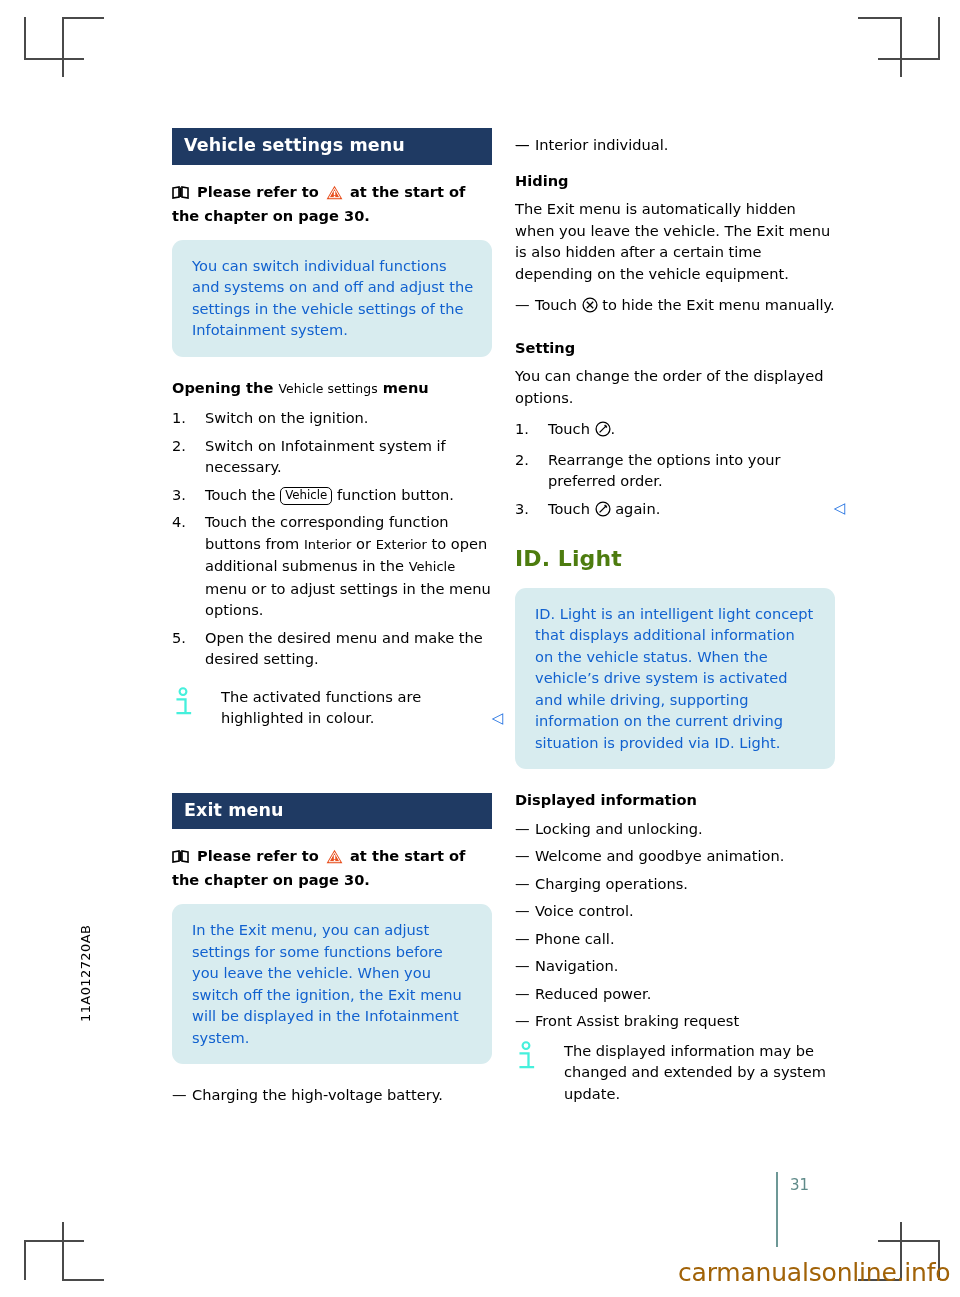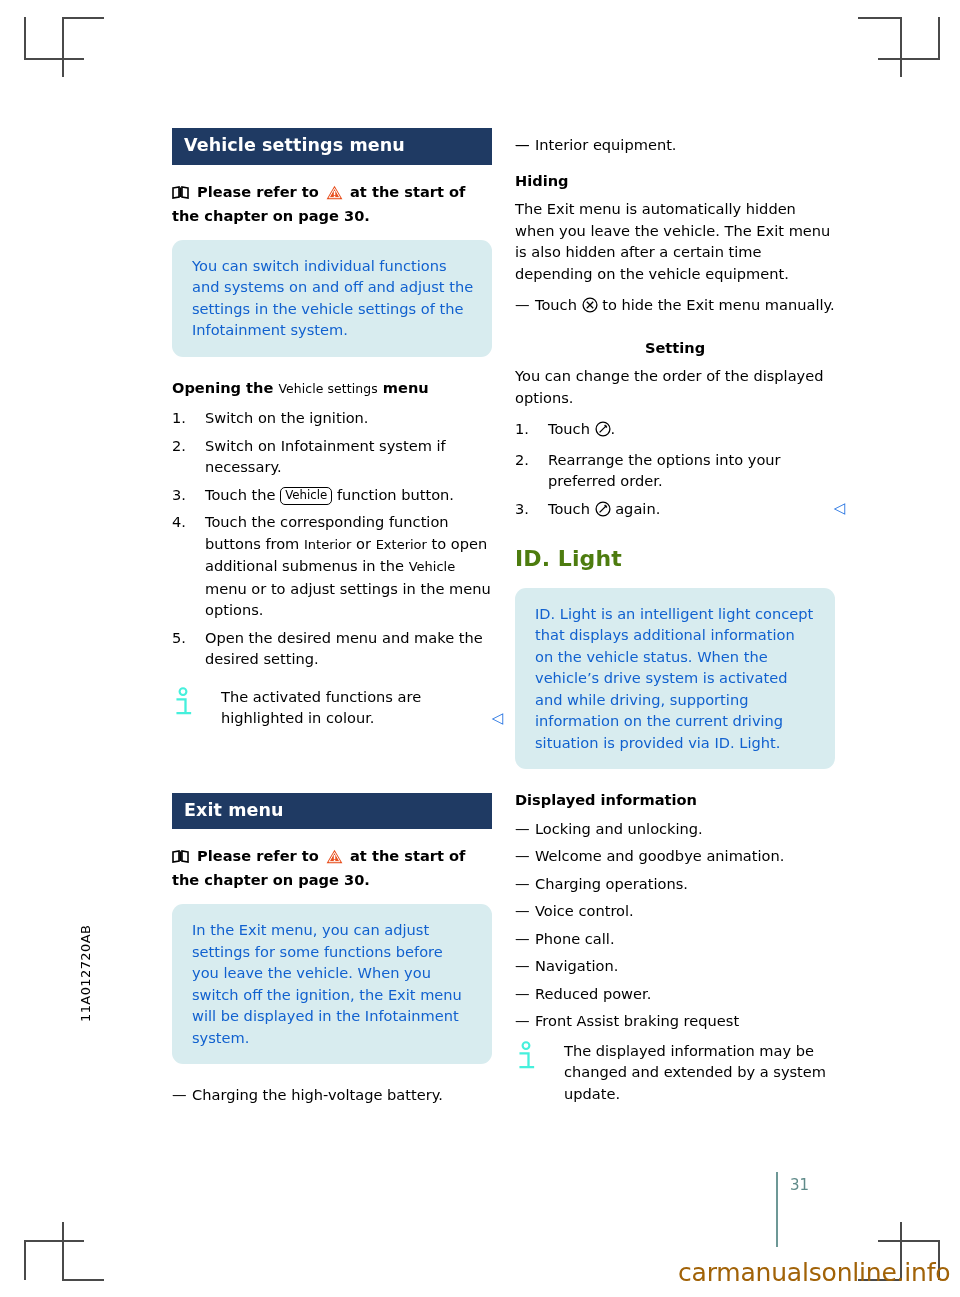--- a/index.html
+++ b/index.html
@@ -367,42 +367,42 @@
   </div>
 
   <div class="col col-right">
 
     <ul class="dash">
       <li>
         <span class="dash">—</span>
       </li>
       <li>
         <span class="dash">—</span>
-        <span>Interior equipment.</span>
+        <span>Interior individual.</span>
       </li>
     </ul>
 
     <div class="h3">Hiding</div>
     <p class="body">The Exit menu is automatically hidden when you leave the vehicle. The Exit menu is also hidden after a certain time depending on the vehicle equipment.</p>
 
     <ul class="dash" style="margin-top:2px;">
       <li>
         <span class="dash">—</span>
         <span>Touch</span>
         <span class="glyph">
           <svg width="16" height="16" viewBox="0 0 16 16">
             <circle cx="8" cy="8" r="6.9" fill="none" stroke="#000" stroke-width="1.3"></circle>
             <path d="M4.8 4.8 L11.2 11.2 M11.2 4.8 L4.8 11.2" stroke="#000" stroke-width="1.3"></path>
           </svg>
         </span>
         <span>to hide the Exit menu manually.</span>
       </li>
     </ul>
 
-    <div class="h3" style="margin-top:18px;text-align:center;">Setting</div>
+    <div class="h3" style="margin-top:18px;">Setting</div>
     <p class="body">You can change the order of the displayed options.</p>
 
     <ol class="steps" style="position:relative;">
       <li>
         <span class="num">1.</span>
         <span>Touch</span>
         <span class="glyph">
           <svg width="16" height="16" viewBox="0 0 16 16">
             <circle cx="8" cy="8" r="6.9" fill="none" stroke="#000" stroke-width="1.3"></circle>
             <path d="M4.6 11.4 L11.4 4.6" stroke="#000" stroke-width="1.3"></path>

